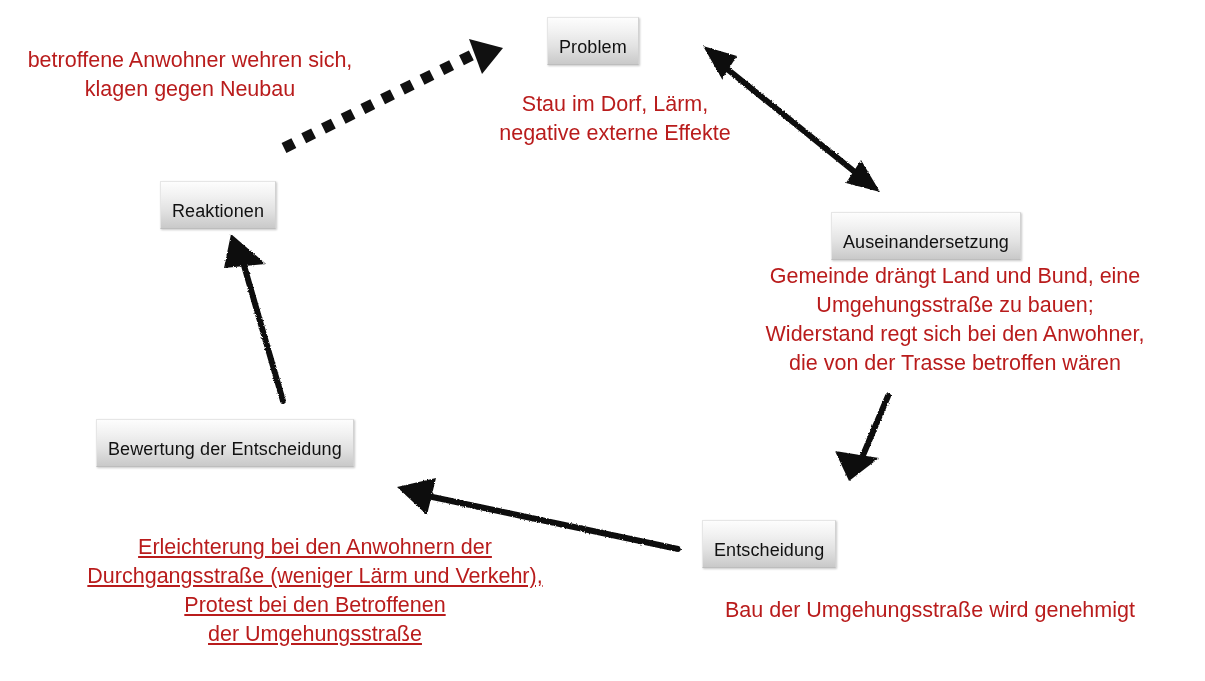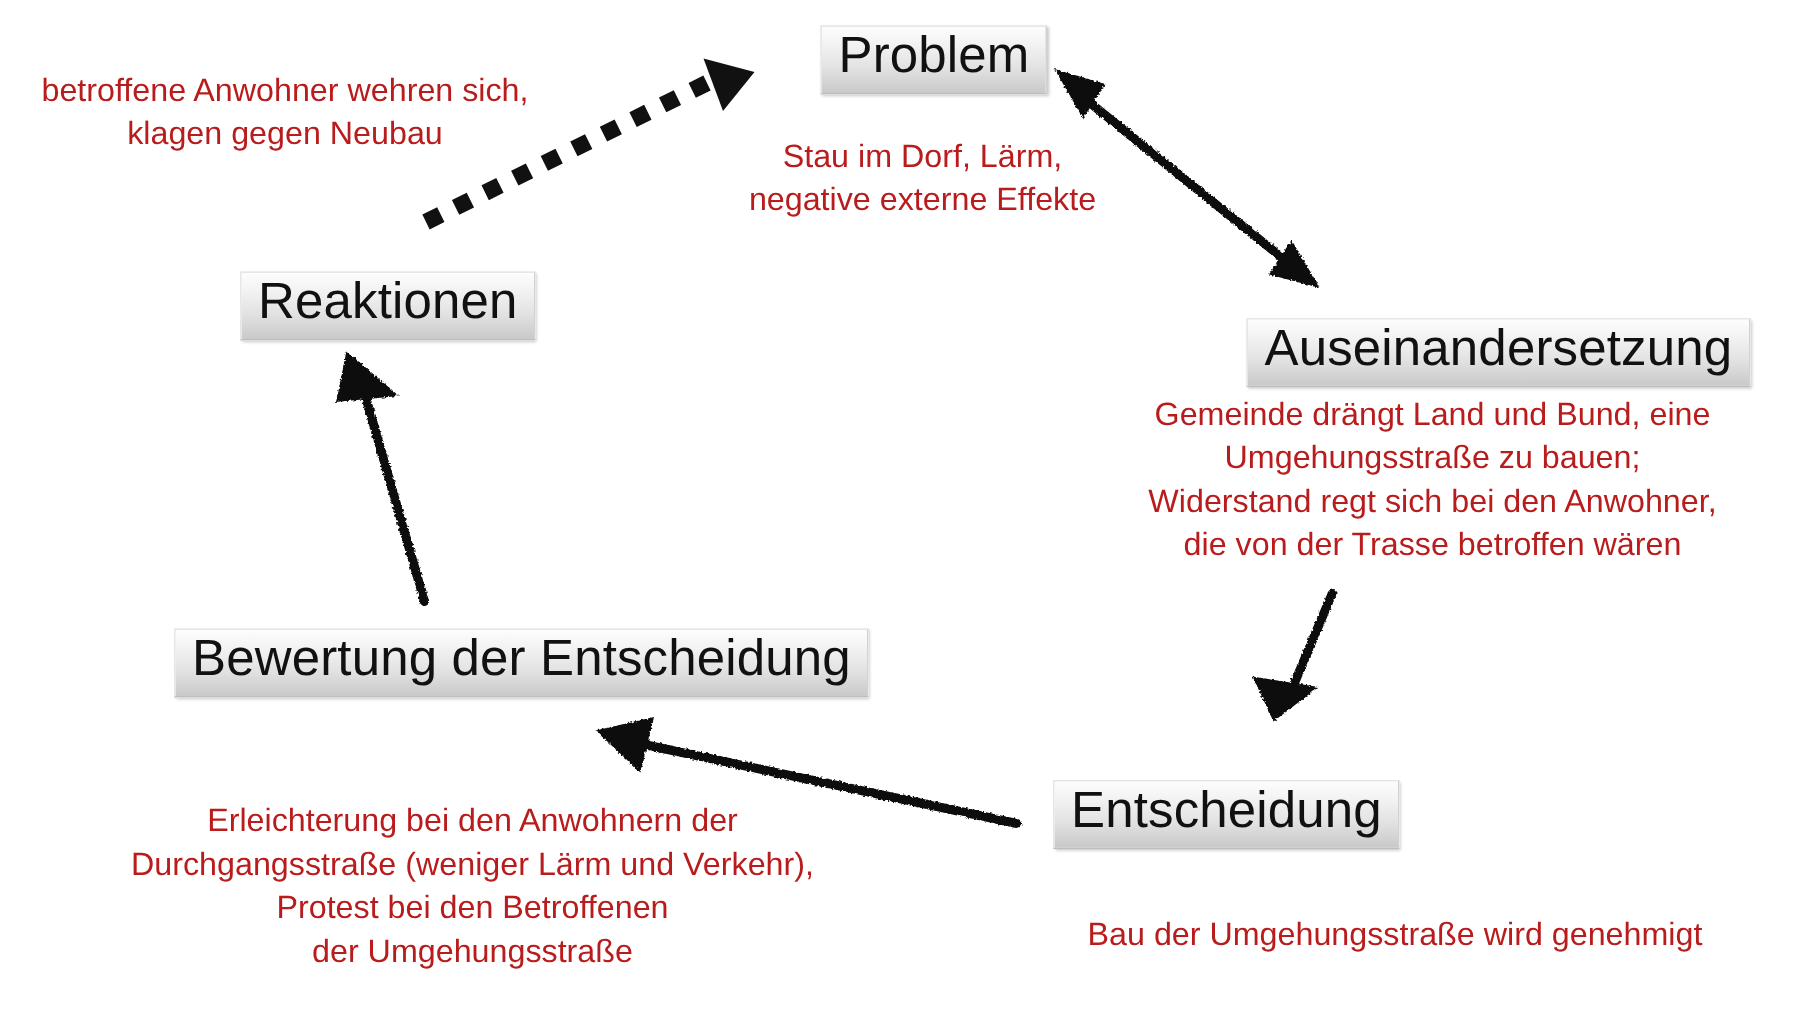--- a/index.html
+++ b/index.html
@@ -28,46 +28,46 @@
   }
   .node-label {
     position: absolute;
     display: inline-block;
     background: linear-gradient(to bottom, #fdfdfd 0%, #f2f2f2 28%, #e2e2e2 62%, #c9c9c9 100%);
     border: 1px solid #e6e6e6;
     border-bottom-color: #bdbdbd;
     border-right-color: #d2d2d2;
     box-shadow: 1px 1px 2px rgba(0,0,0,0.22);
     color: #111111;
-    font-size: 34px;
+    font-size: 18px;
     line-height: 1;
-    padding: 2px 11px 8px 11px;
+    padding: 20px 11px 8px 11px;
     white-space: nowrap;
     letter-spacing: 0.1px;
   }
   .desc {
     position: absolute;
     font-size: 21.5px;
     line-height: 29px;
     color: #b91c1c;
     white-space: pre-line;
     text-align: center;
   }
 
   
   #label-problem            { left: 547px;  top: 17px; }
   #label-auseinandersetzung { left: 831px;  top: 212px; }
   #label-entscheidung       { left: 702px;  top: 520px; }
-  #label-bewertung          { left: 96px;   top: 419px; margin-left: 20px; }
+  #label-bewertung          { left: 96px;   top: 419px; }
   #label-reaktionen         { left: 160px;  top: 181px; text-align: right; }
 
   #desc-problem            { left: 455px; top: 90px;  width: 320px; }
   #desc-auseinandersetzung { left: 740px; top: 262px; width: 430px; }
-  #desc-entscheidung       { left: 660px; top: 596px; width: 540px; margin-top: 13px; }
-  #desc-bewertung          { left:  30px; top: 533px; width: 570px; }
+  #desc-entscheidung       { left: 660px; top: 596px; width: 540px; }
+  #desc-bewertung          { left:  30px; top: 533px; width: 570px; text-decoration: underline; }
   #desc-reaktionen         { left:   0px; top:  46px; width: 380px; }
 </style>
 </head>
 <body>
 
 <div id="canvas">
 
   <svg id="arrow-layer" viewBox="0 0 1205 681">
     <defs>
       <filter id="rough" x="-30%" y="-30%" width="160%" height="160%">

